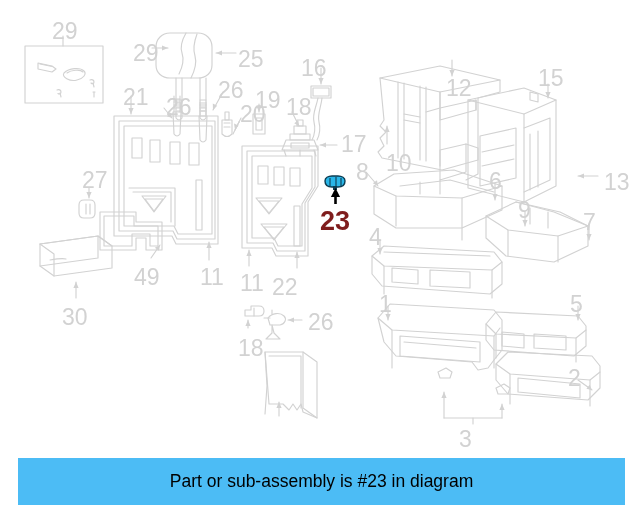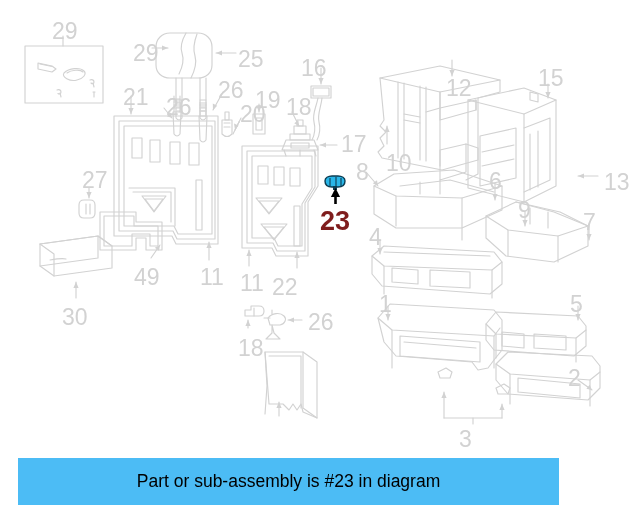--- a/index.html
+++ b/index.html
@@ -47,21 +47,21 @@
     color: #7f1d1d;
     font-weight: 700;
     font-size: 27px;
   }
 
   
   #banner {
     position: absolute;
     left: 18px;
     top: 458px;
-    width: 541px;
+    width: 607px;
     height: 47px;
     background: #4cbcf5;
     display: flex;
     flex-direction: column;
     align-items: center;
     justify-content: center;
     box-sizing: border-box;
   }
   #banner .line {
     color: #000000;

